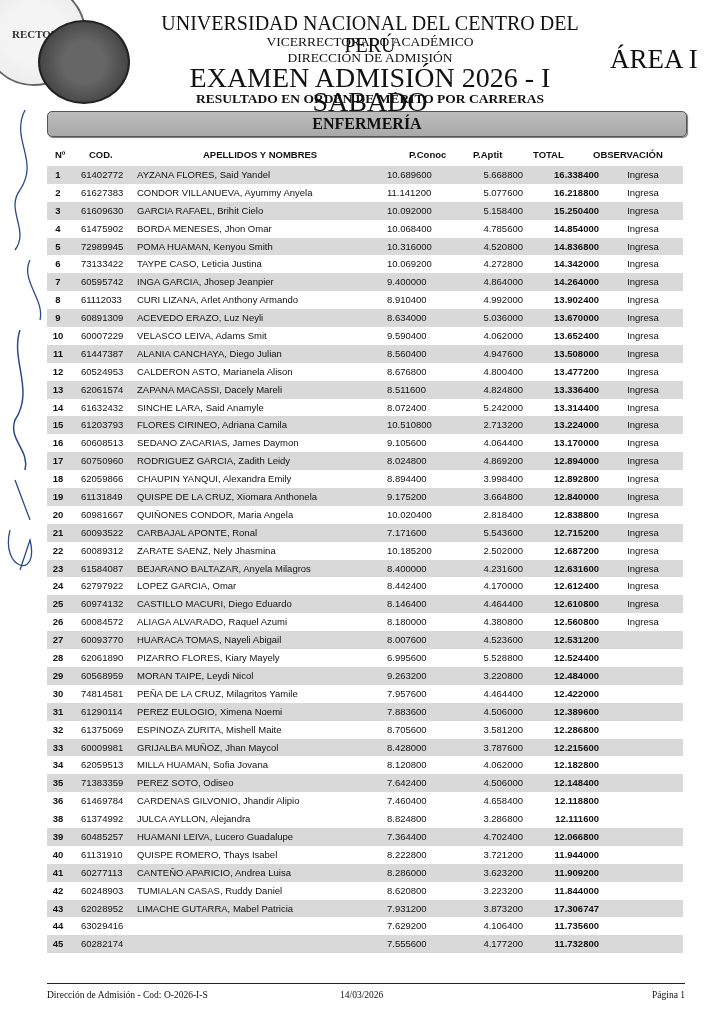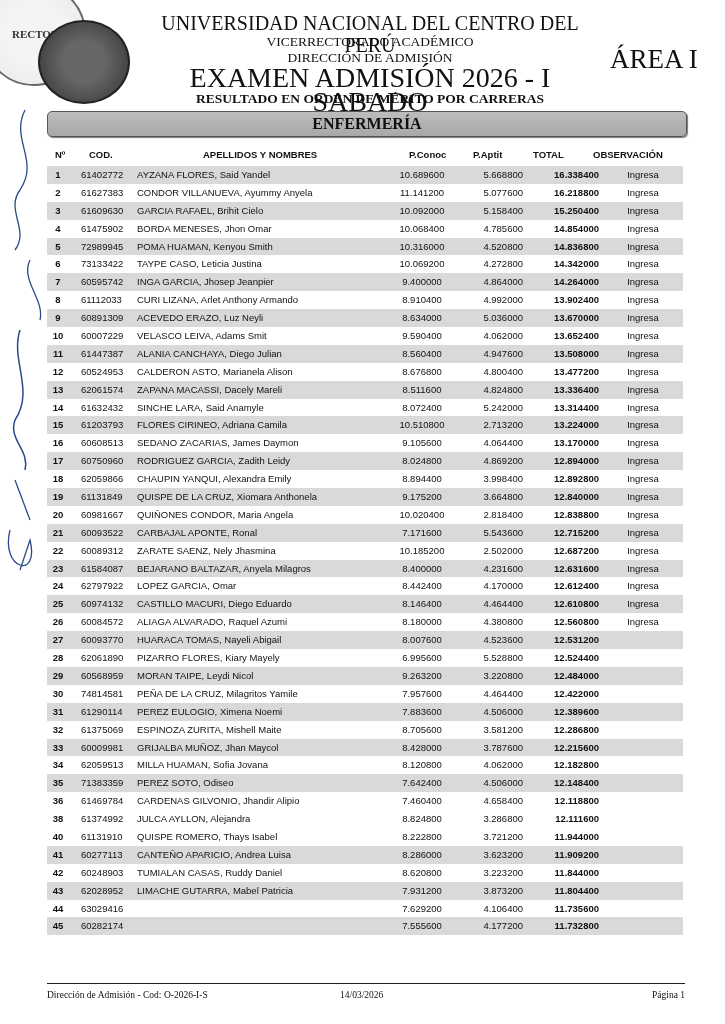--- a/index.html
+++ b/index.html
@@ -14,21 +14,21 @@
   .career{position:absolute;left:47px;top:111px;width:638px;height:24px;border:1px solid #555;border-radius:5px;background:linear-gradient(#bdbdbd,#a8a8a8);text-align:center;font-size:16px;font-weight:bold;line-height:24px;box-shadow:1px 1px 1px #777;}
   .thead{position:absolute;left:47px;top:146px;width:638px;height:18px;font-size:9.5px;font-weight:bold;}
   .thead span{position:absolute;top:3px;}
   .rows{position:absolute;left:47px;top:166px;width:636px;}
   .row{position:relative;height:17.9px;font-size:9.5px;line-height:17.9px;}
   .row.odd{background:#d9d9d9;}
   .row span{position:absolute;top:0;white-space:nowrap;}
   .c-n{left:0;width:22px;text-align:center;font-weight:bold;}
   .c-cod{left:34px;}
   .c-name{left:90px;}
-  .c-pc{left:340px;width:70px;text-align:center;}
+  .c-pc{left:340px;width:70px;text-align:left;}
   .c-pa{left:414px;width:62px;text-align:right;}
   .c-tot{left:480px;width:72px;text-align:right;font-weight:bold;}
   .c-obs{left:560px;width:72px;text-align:center;}
   .footer-line{position:absolute;left:47px;top:983px;width:638px;border-top:1.5px solid #222;}
   .foot{position:absolute;top:990px;font-size:9.5px;}
   .foot-l{left:47px;}
   .foot-c{left:340px;}
   .foot-r{right:40px;}
   .stamp1{position:absolute;left:-18px;top:-18px;width:100px;height:100px;border:2px solid #666;border-radius:50%;background:radial-gradient(circle,#f4f4f4 40%,#e8e8e8 100%);}
   .stamp1 .txt{position:absolute;left:28px;top:44px;font-size:11px;font-weight:bold;font-family:"Liberation Serif",serif;color:#333;}
@@ -396,20 +396,29 @@
     </div>
     <div class="row">
       <span class="c-n">38</span>
       <span class="c-cod">61374992</span>
       <span class="c-name">JULCA AYLLON, Alejandra</span>
       <span class="c-pc">8.824800</span>
       <span class="c-pa">3.286800</span>
       <span class="c-tot">12.111600</span>
       <span class="c-obs"></span>
     </div>
+    <div class="row odd">
+      <span class="c-n">39</span>
+      <span class="c-cod">60485257</span>
+      <span class="c-name">HUAMANI LEIVA, Lucero Guadalupe</span>
+      <span class="c-pc">7.364400</span>
+      <span class="c-pa">4.702400</span>
+      <span class="c-tot">12.066800</span>
+      <span class="c-obs"></span>
+    </div>
     <div class="row">
       <span class="c-n">40</span>
       <span class="c-cod">61131910</span>
       <span class="c-name">QUISPE ROMERO, Thays Isabel</span>
       <span class="c-pc">8.222800</span>
       <span class="c-pa">3.721200</span>
       <span class="c-tot">11.944000</span>
       <span class="c-obs"></span>
     </div>
     <div class="row odd">
@@ -429,21 +438,21 @@
       <span class="c-pa">3.223200</span>
       <span class="c-tot">11.844000</span>
       <span class="c-obs"></span>
     </div>
     <div class="row odd">
       <span class="c-n">43</span>
       <span class="c-cod">62028952</span>
       <span class="c-name">LIMACHE GUTARRA, Mabel Patricia</span>
       <span class="c-pc">7.931200</span>
       <span class="c-pa">3.873200</span>
-      <span class="c-tot">11.804400</span>
+      <span class="c-tot">17.306747</span>
       <span class="c-obs"></span>
     </div>
     <div class="row">
       <span class="c-n">44</span>
       <span class="c-cod">63029416</span>
       <span class="c-pc">7.629200</span>
       <span class="c-pa">4.106400</span>
       <span class="c-tot">11.735600</span>
       <span class="c-obs"></span>
     </div>

